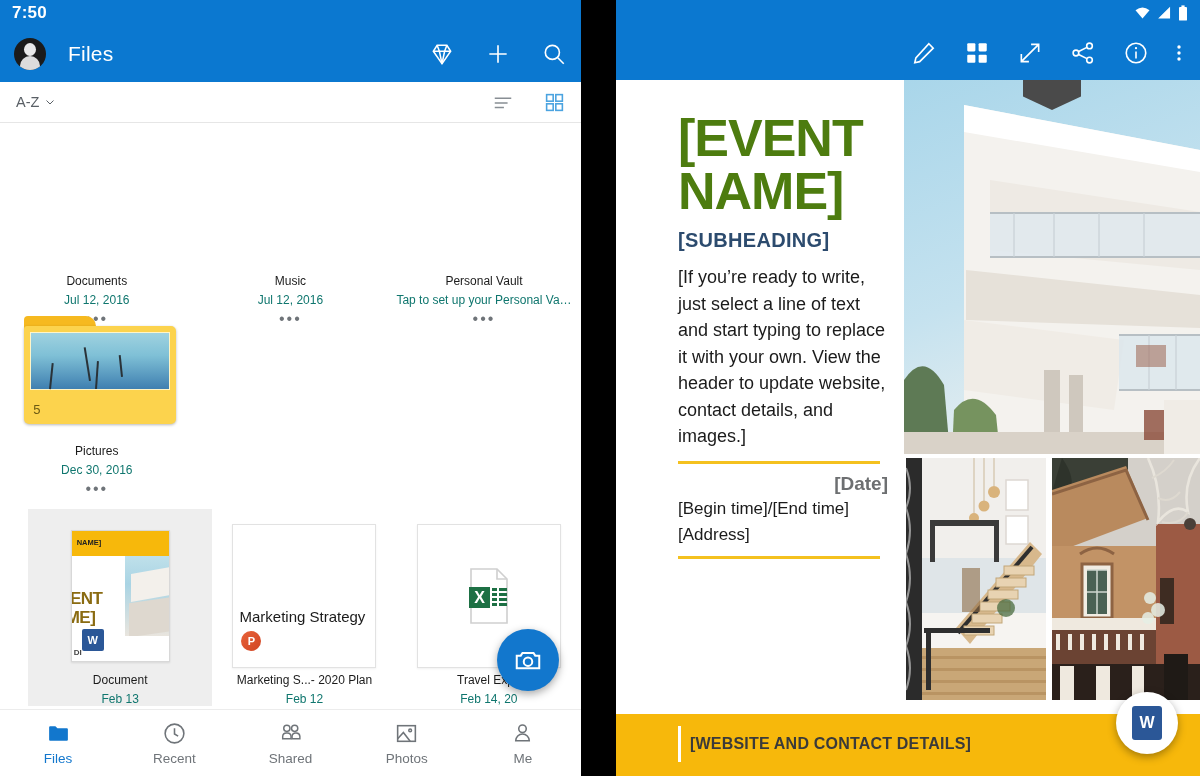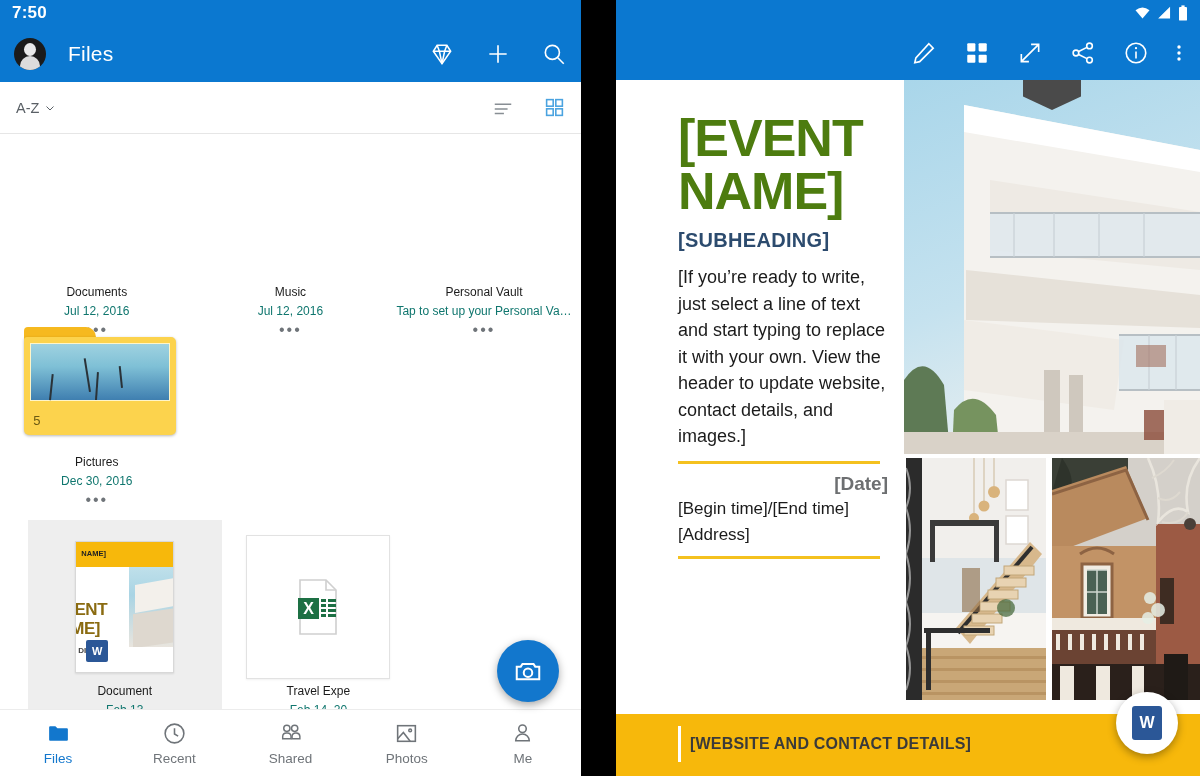--- a/index.html
+++ b/index.html
@@ -36,21 +36,21 @@
   .avatar::after{
     content:""; position:absolute; left:6px; top:18px; width:20px; height:16px;
     border-radius:10px 10px 0 0; background:#dcdcdc;
   }
   .l-title { color:#fff; font-size:21px; margin-left:22px; letter-spacing:.2px; }
   .l-actions { margin-left:auto; display:flex; align-items:center; gap:30px; }
   .ic { width:26px; height:26px; display:block; }
   .ic svg{ display:block; width:100%; height:100%; }
 
   .l-sortbar {
-    height:52px; border-bottom:1px solid #e6e6e6; display:flex;
+    height:41px; border-bottom:1px solid #e6e6e6; display:flex;
     align-items:center; padding:0 16px; background:#fff;
   }
   .sort-label { font-size:14.5px; color:#5a6066; display:flex; align-items:center; gap:5px;}
   .sort-tools { margin-left:auto; display:flex; align-items:center; gap:30px; }
 
   .l-content { position:relative; height:calc(776px - 26px - 56px - 41px - 67px); overflow:hidden; }
 
   .grid-row { display:flex; }
   .cell {
     width:193.6px; display:flex; flex-direction:column; align-items:center;
@@ -113,21 +113,21 @@
     color:#8a6b11; line-height:19px; letter-spacing:-.5px;
   }
   .doc-card .wicon{
     position:absolute; left:10px; bottom:10px; width:22px; height:22px; background:#2b5797;
     border-radius:2px;
   }
   .doc-card .wicon span{
     position:absolute; left:0; top:0; width:100%; height:100%; color:#fff;
     font-size:11px; font-weight:bold; display:flex; align-items:center; justify-content:center;
   }
-  .doc-card .smalltx{ position:absolute; left:2px; bottom:17px; font-size:8px; font-weight:bold; color:#444;}
+  .doc-card .smalltx{ position:absolute; left:2px; bottom:4px; font-size:8px; font-weight:bold; color:#444;}
 
   .plain-card{
     width:144px; height:144px; background:#fff; border:1px solid #e2e2e2;
     position:relative; box-shadow:0 1px 2px rgba(0,0,0,.06);
     display:flex; align-items:center; justify-content:center;
   }
   .ppt-title{
     position:absolute; left:6px; bottom:42px; right:6px;
     font-size:15px; color:#1b1b1b; text-align:left; line-height:17px;
   }
@@ -344,20 +344,33 @@
                 <span>W</span>
               </div>
               <div class="smalltx">DI</div>
             </div>
           </div>
           <div class="fname">Document</div>
           <div class="fdate">Feb 13</div>
 
         </div>
 
+        <div class="cell" style="padding-top:12px">
+          <div class="thumb-wrap" style="height:150px">
+            <div class="plain-card">
+              <div class="ppt-title">Marketing Strategy</div>
+              <div class="ppt-badge">
+                <span>P</span>
+              </div>
+            </div>
+          </div>
+          <div class="fname">Marketing S...- 2020 Plan</div>
+          <div class="fdate">Feb 12</div>
+
+        </div>
 
         <div class="cell" style="padding-top:12px">
           <div class="thumb-wrap" style="height:150px">
             <div class="plain-card">
               <span class="xls-ic">
                 <svg viewBox="0 0 48 58">
                   <path d="M6 2h26l10 10v44H6Z" fill="#fff" stroke="#cfcfcf" stroke-width="1.6"></path>
                   <path d="M32 2v10h10" fill="none" stroke="#cfcfcf" stroke-width="1.6"></path>
                   <rect x="4" y="20" width="21" height="21" fill="#1d7044"></rect>
                   <text x="14.5" y="36" font-size="16" font-weight="bold" fill="#fff" font-family="Liberation Sans, sans-serif" text-anchor="middle">X</text>

